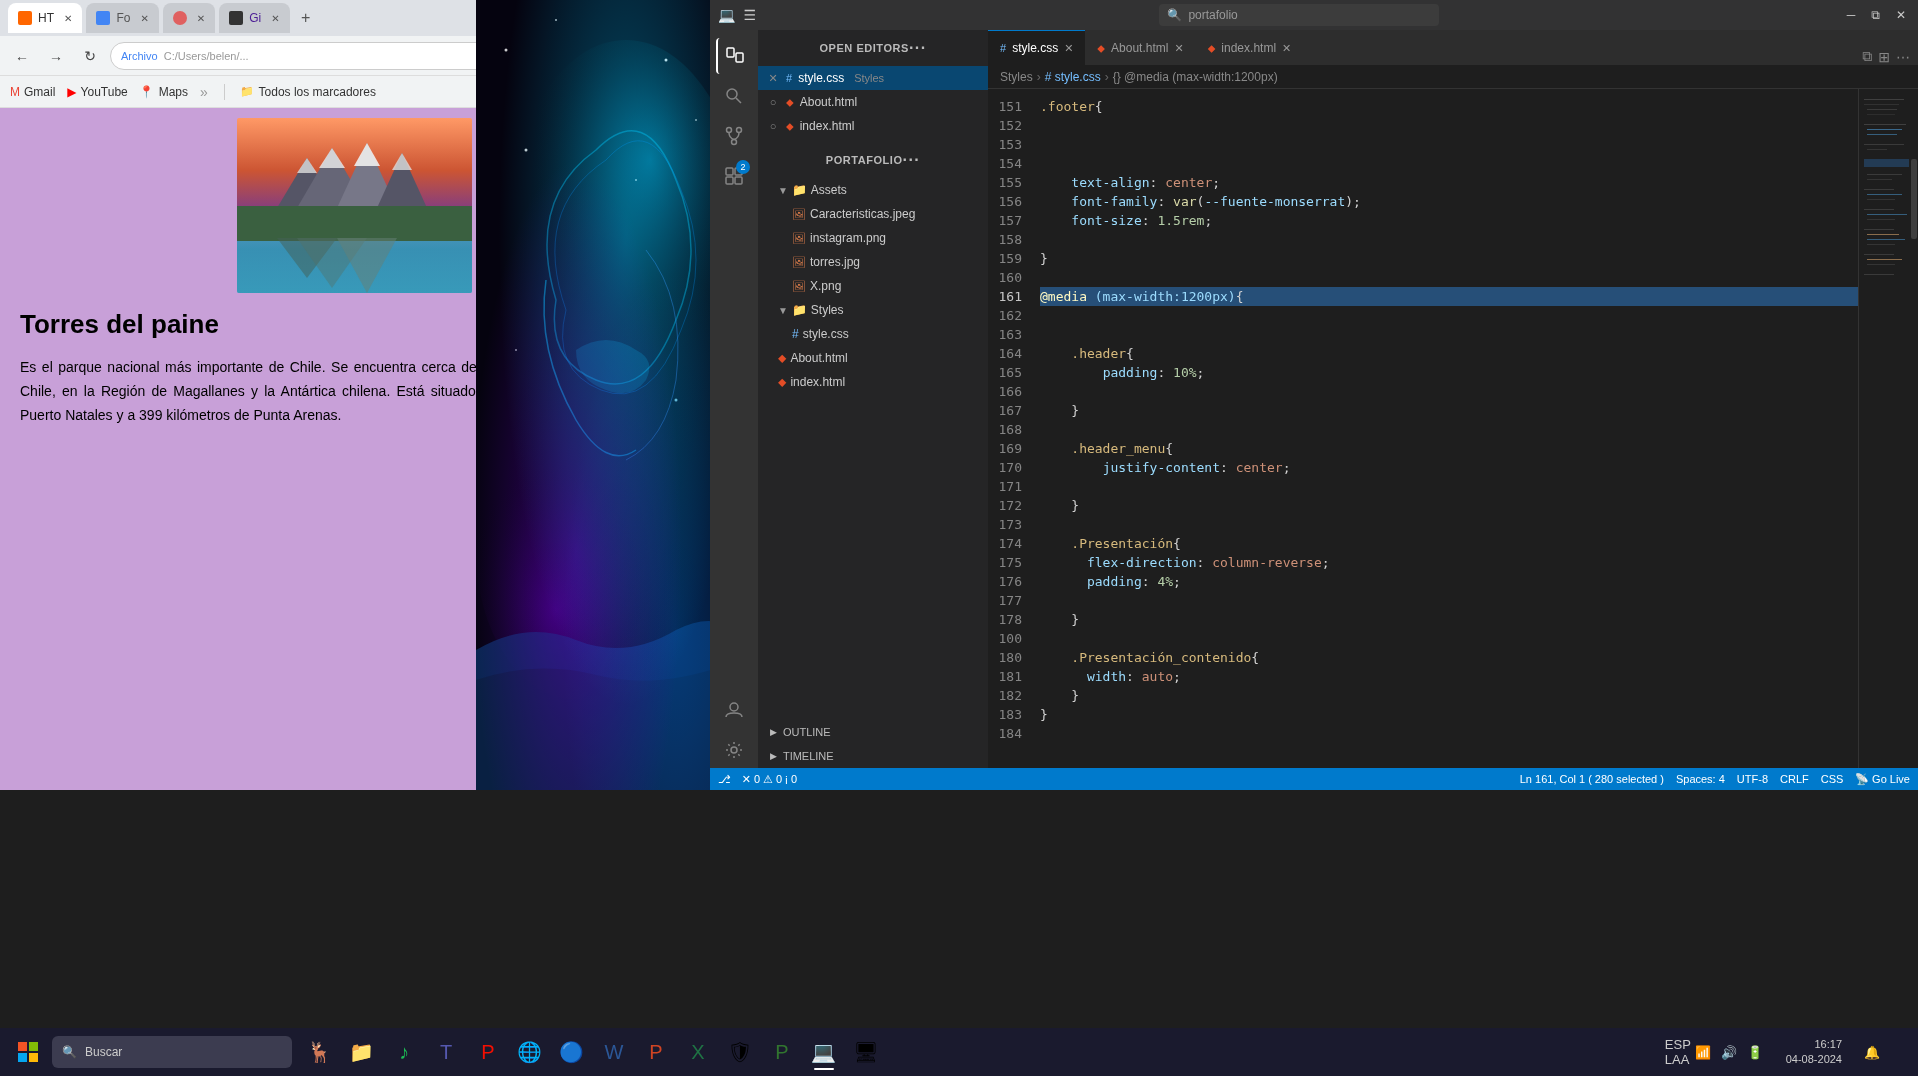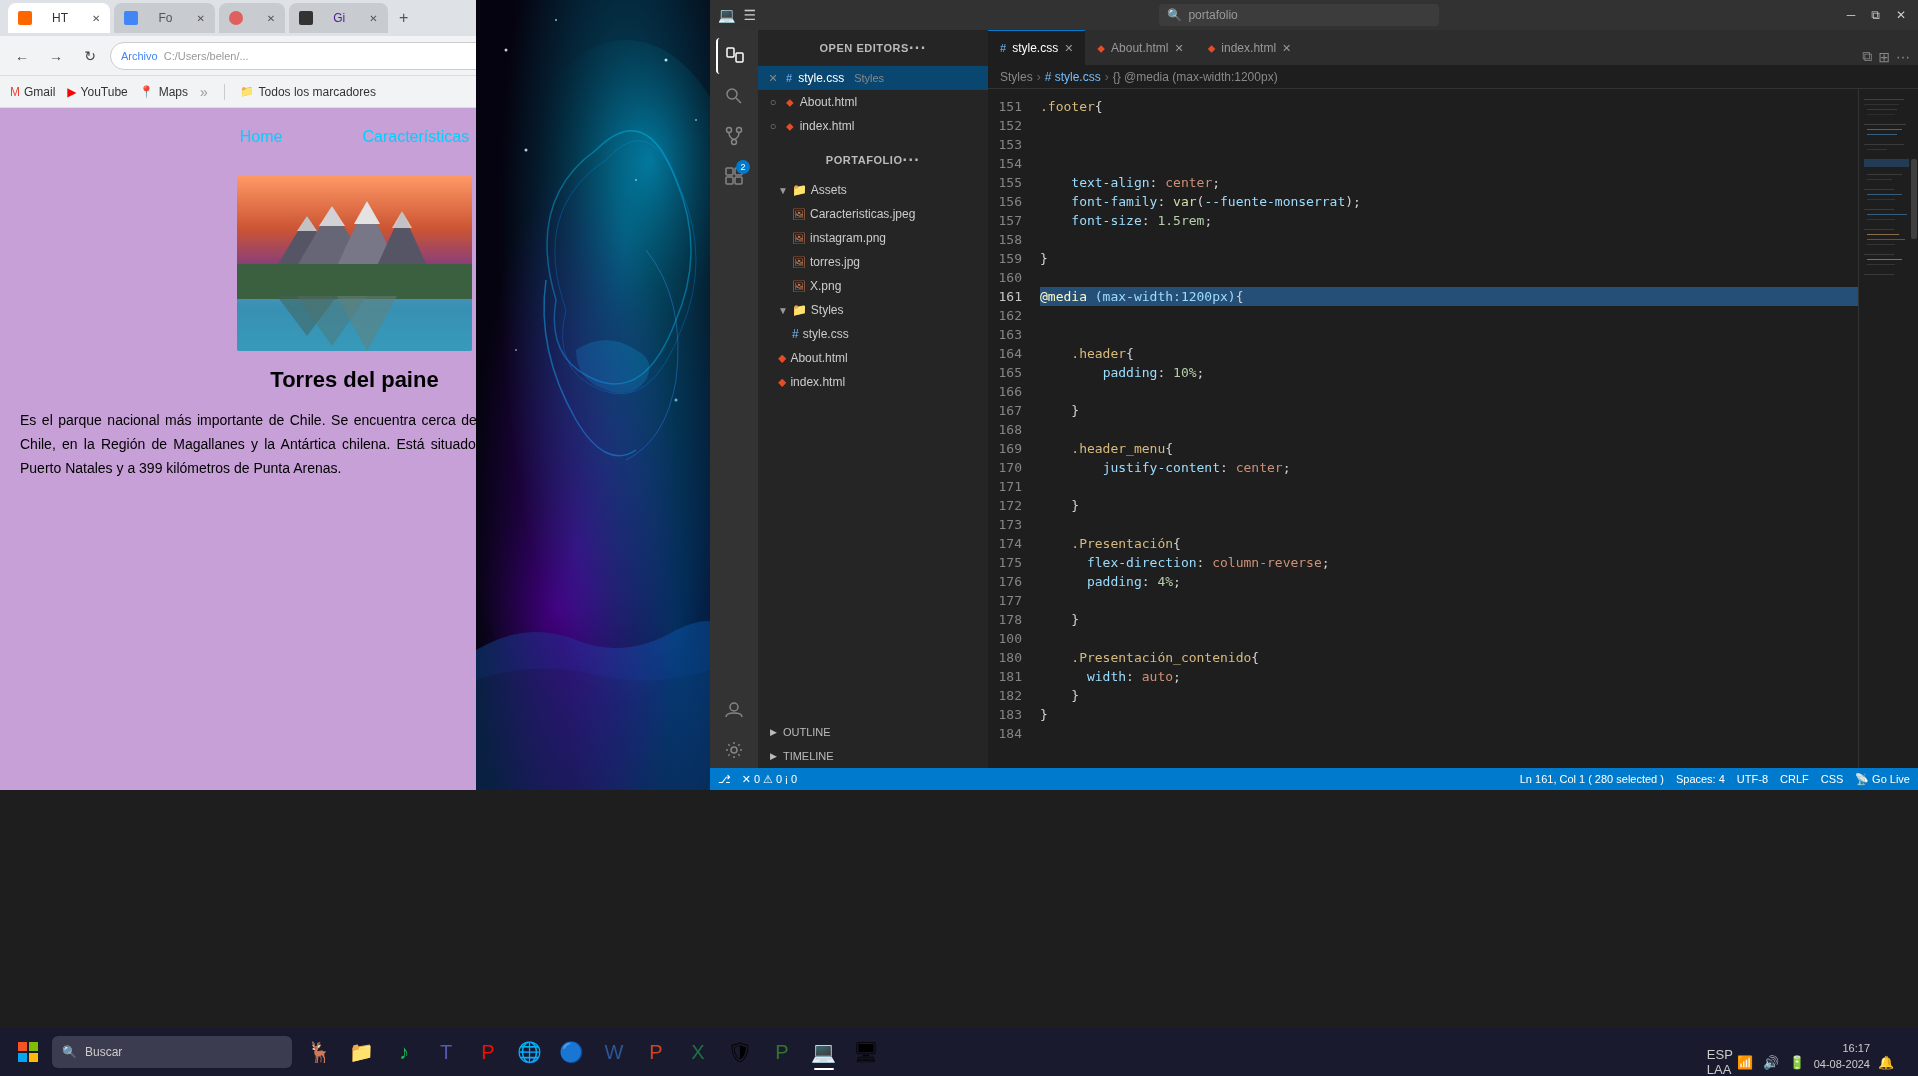--- a/index.html
+++ b/index.html
@@ -24,21 +24,21 @@
       padding: 0 8px;
       gap: 4px;
     }
     .tab {
       display: flex;
       align-items: center;
       height: 30px;
       padding: 0 10px;
       border-radius: 8px 8px 0 0;
       font-size: 12px;
-      gap: 20px;
+      gap: 6px;
       cursor: pointer;
     }
     .tab.active { background: #fff; }
     .tab.inactive { background: #c8cbd0; }
     .tab-favicon { width: 14px; height: 14px; border-radius: 2px; }
     .tab-close { font-size: 10px; color: #555; cursor: pointer; margin-left: 4px; }
     .tab-add { width: 24px; height: 24px; display: flex; align-items: center; justify-content: center; font-size: 16px; color: #555; cursor: pointer; }
     .window-controls { margin-left: auto; display: flex; gap: 8px; }
     .win-btn { width: 16px; height: 16px; display: flex; align-items: center; justify-content: center; font-size: 11px; color: #333; cursor: pointer; }
 
@@ -108,22 +108,21 @@
     }
     .site-image-container {
       width: 235px;
       height: 175px;
       margin: 0 auto 16px;
       overflow: hidden;
       border-radius: 2px;
     }
 
     .site-title {
-      text-align: center;
-      font-size: 22px;
+      font-size: 26px;
       font-weight: bold;
       color: #000;
       margin-bottom: 16px;
     }
 
     .site-description {
       font-size: 14px;
       line-height: 1.7;
       color: #000;
       text-align: justify;
@@ -426,21 +425,21 @@
     .taskbar-app.active::after {
       content: '';
       position: absolute;
       bottom: 2px;
       width: 20px; height: 2px;
       background: #fff;
       border-radius: 1px;
     }
     .taskbar-app-icon { font-size: 20px; }
 
-    .taskbar-right { margin-left: auto; display: flex; align-items: flex-end; gap: 6px; }
+    .taskbar-right { margin-left: auto; display: flex; align-items: center; gap: 20px; }
     .taskbar-sys { display: flex; align-items: center; gap: 6px; font-size: 11px; color: #ccc; }
     .taskbar-time { text-align: right; font-size: 11px; color: #ccc; line-height: 1.4; }
     .taskbar-indicator { width: 20px; height: 20px; display: flex; align-items: center; justify-content: center; font-size: 13px; color: #ccc; cursor: pointer; }
     .outline-header {
       height: 24px;
       display: flex; align-items: center;
       padding: 0 12px; gap: 6px;
       font-size: 11px; color: #bbb;
       cursor: pointer;
     }
@@ -509,24 +508,20 @@
     </div>
     <div style="color:#999;font-size:14px;">»</div>
     <div style="width:1px;height:16px;background:#ccc;margin:0 4px;"></div>
     <div class="bookmark-item">
       <span style="color:#555;font-size:11px;">📁</span>
       <span>Todos los marcadores</span>
     </div>
   </div>
 
   <div class="browser-content">
-    <div class="site-header">
-      <a class="site-nav-link">Home</a>
-      <a class="site-nav-link">Características</a>
-    </div>
     <div class="site-main">
       <div class="site-image-container">
         <svg width="235" height="175" viewBox="0 0 235 175">
 
           <defs>
             <linearGradient id="skyGrad" x1="0" y1="0" x2="0" y2="1">
               <stop offset="0%" stop-color="#ff9966"></stop>
               <stop offset="30%" stop-color="#cc5533"></stop>
               <stop offset="55%" stop-color="#7a3a8a"></stop>
               <stop offset="75%" stop-color="#1a5580"></stop>

